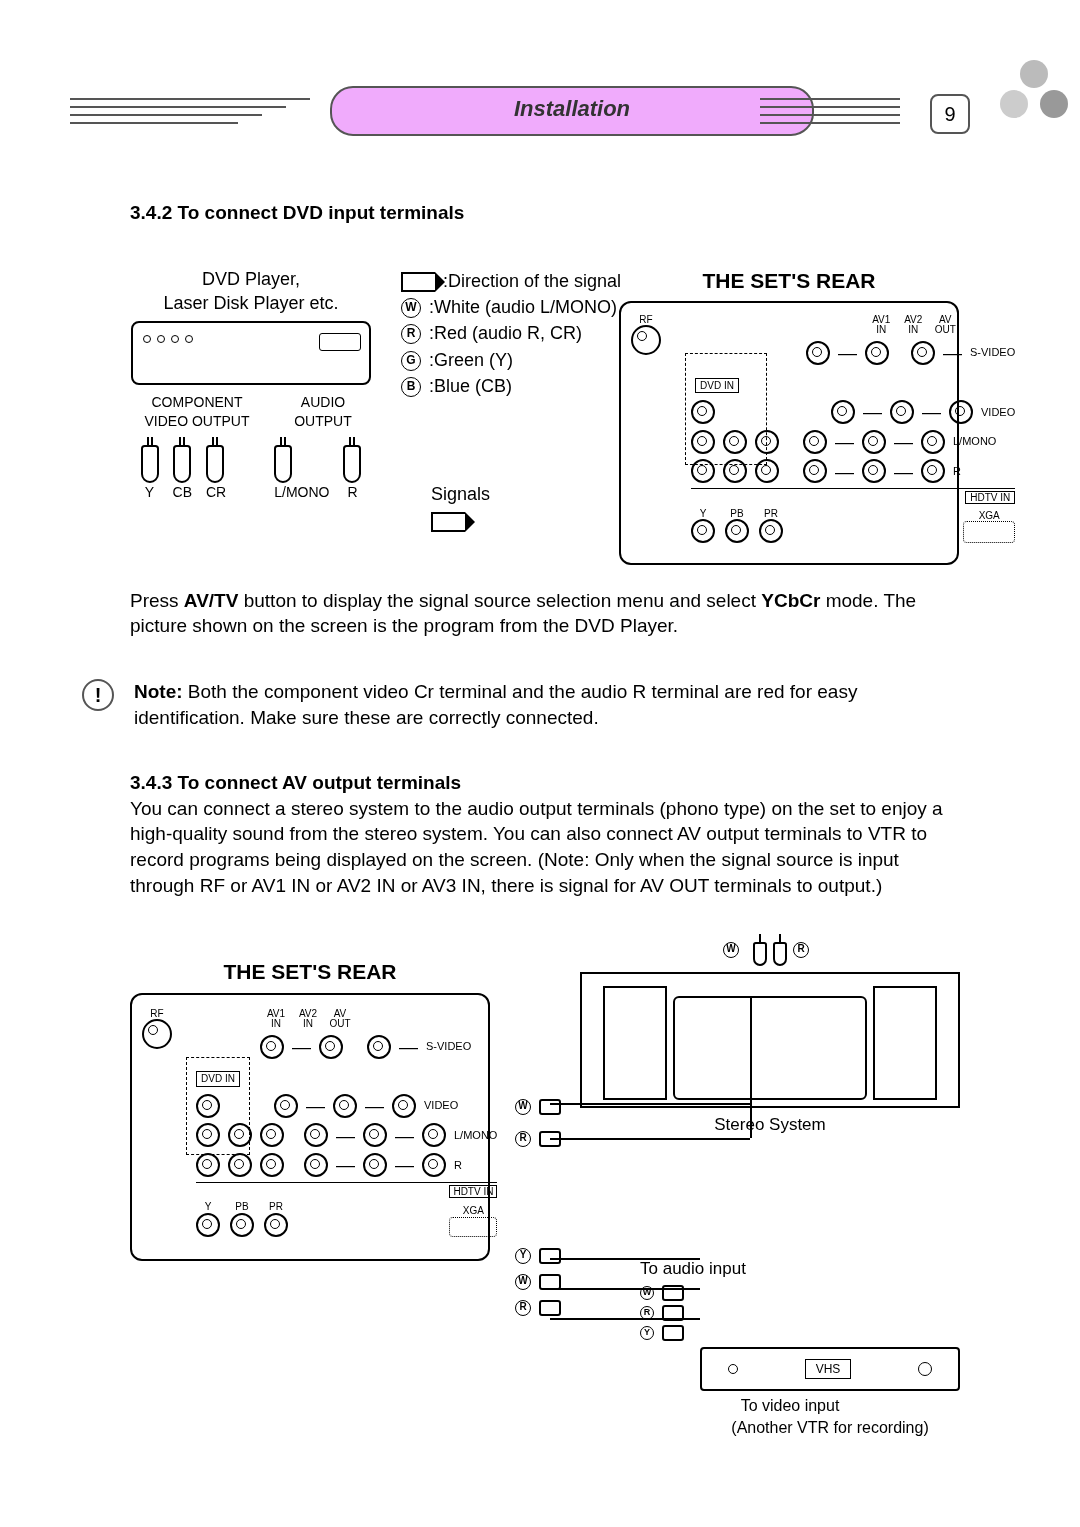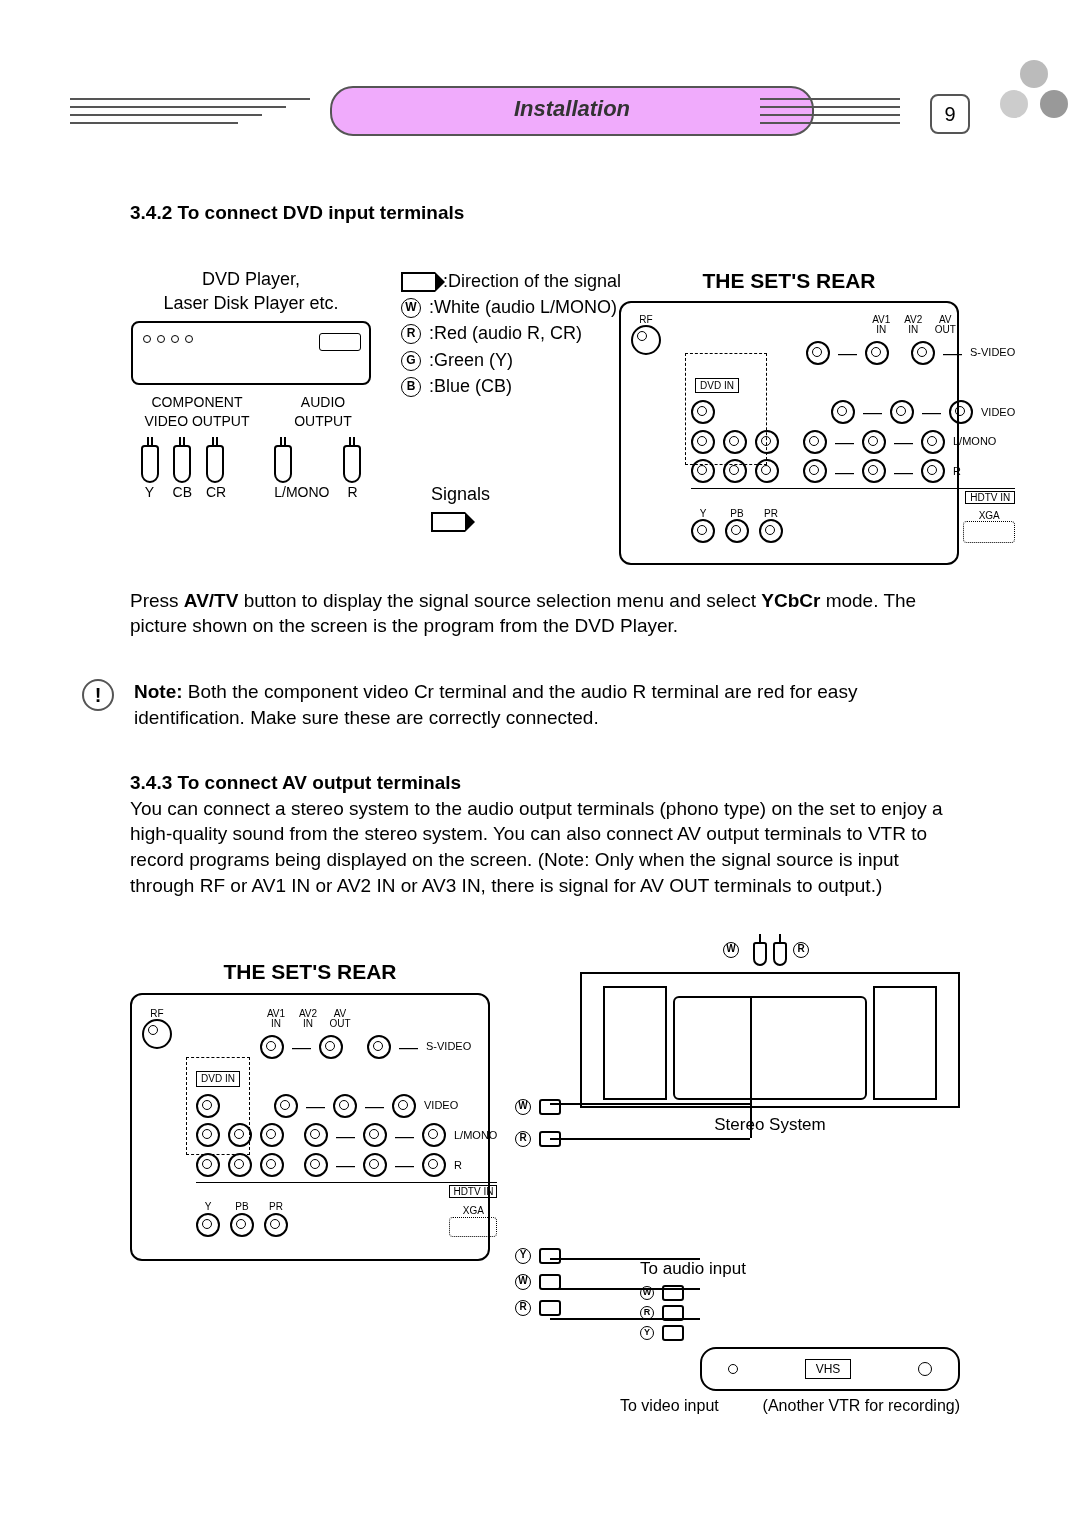--- a/index.html
+++ b/index.html
@@ -51,21 +51,21 @@
   .mini-col-lbl{font-size:10px;text-align:center;line-height:1.05;}
   .signals-box{position:absolute;left:300px;top:215px;font-size:18px;}
   
   .diagram2{height:450px;position:relative;margin-top:10px;}
   .fig2-rear{position:absolute;left:0;top:20px;width:360px;}
   .fig2-stereo{position:absolute;right:0;top:0;width:380px;text-align:center;}
   .stereo-box{border:2px solid #000;height:120px;margin-top:6px;display:flex;gap:6px;justify-content:center;align-items:flex-end;padding:6px;}
   .speaker{width:60px;height:110px;border:2px solid #000;}
   .console{width:190px;height:100px;border:2px solid #000;border-radius:6px;}
   .fig2-vtr{position:absolute;right:0;top:320px;width:260px;text-align:center;}
-  .vtr-box{border:2px solid #000;height:40px;border-radius:16px;display:flex;align-items:center;justify-content:space-between;padding:0 26px;}
+  .vtr-box{border:2px solid #000;height:40px;border-radius:4px;display:flex;align-items:center;justify-content:space-between;padding:0 26px;}
   .vhs-label{border:1.5px solid #000;font-size:12px;padding:1px 10px;}
   .lbl-small{font-size:17px;}
   .fig2-legend{position:absolute;left:0;top:300px;font-size:17px;}
   .cable{position:absolute;border-top:2px solid #000;}
   .vline{position:absolute;border-left:2px solid #000;}
   .plug-sm{width:18px;height:12px;border:2px solid #000;border-radius:3px;position:absolute;}
   .dash-box{border:1.5px dashed #000;position:absolute;}
 </style>
 </head>
 <body>
@@ -325,21 +325,21 @@
           <div style="display:flex;align-items:center;margin:4px 0">
               <span class="circ" style="width:12px;height:12px;line-height:10px;font-size:9px">Y</span>
               <div class="plug-sm" style="position:static"></div>
             </div>
         </div>
         <div class="vtr-box">
           <span style="width:8px;height:8px;border:1px solid #000;border-radius:50%"></span>
           <span class="vhs-label">VHS</span>
           <span style="width:12px;height:12px;border:1.5px solid #000;border-radius:50%"></span>
         </div>
-        <div style="display:flex;justify-content:space-between;font-size:16px;margin-top:4px;">
+        <div style="display:flex;justify-content:space-between;font-size:16px;margin-top:4px;flex-direction:column;">
           <span style="margin-left:-80px">To video input</span>
           <span>(Another VTR for recording)</span>
         </div>
       </div>
 
 
       <div class="cable" style="left:420px;top:165px;width:200px"></div>
       <div class="cable" style="left:420px;top:200px;width:200px"></div>
       <div class="vline" style="left:620px;top:60px;height:140px"></div>
       <div class="cable" style="left:420px;top:320px;width:150px"></div>

